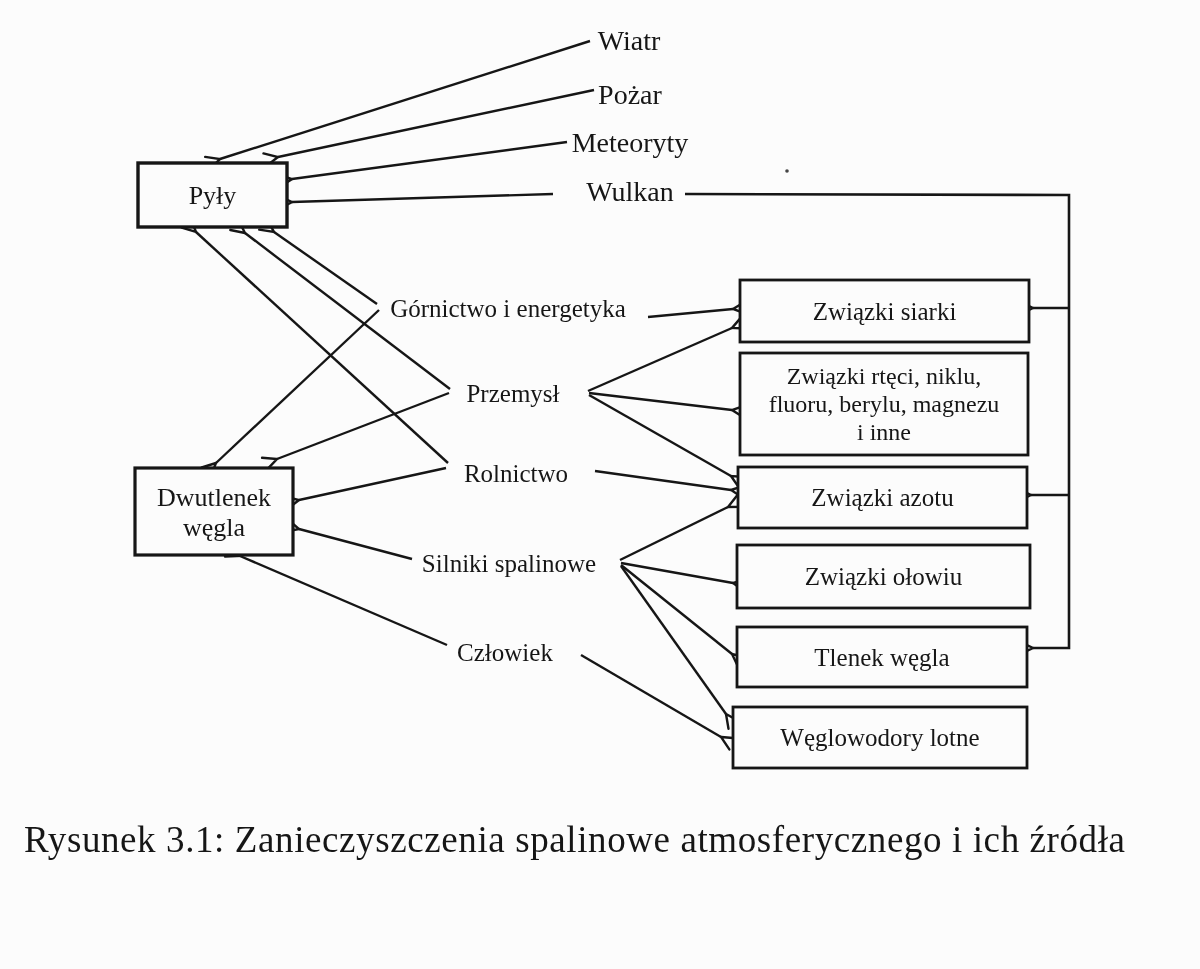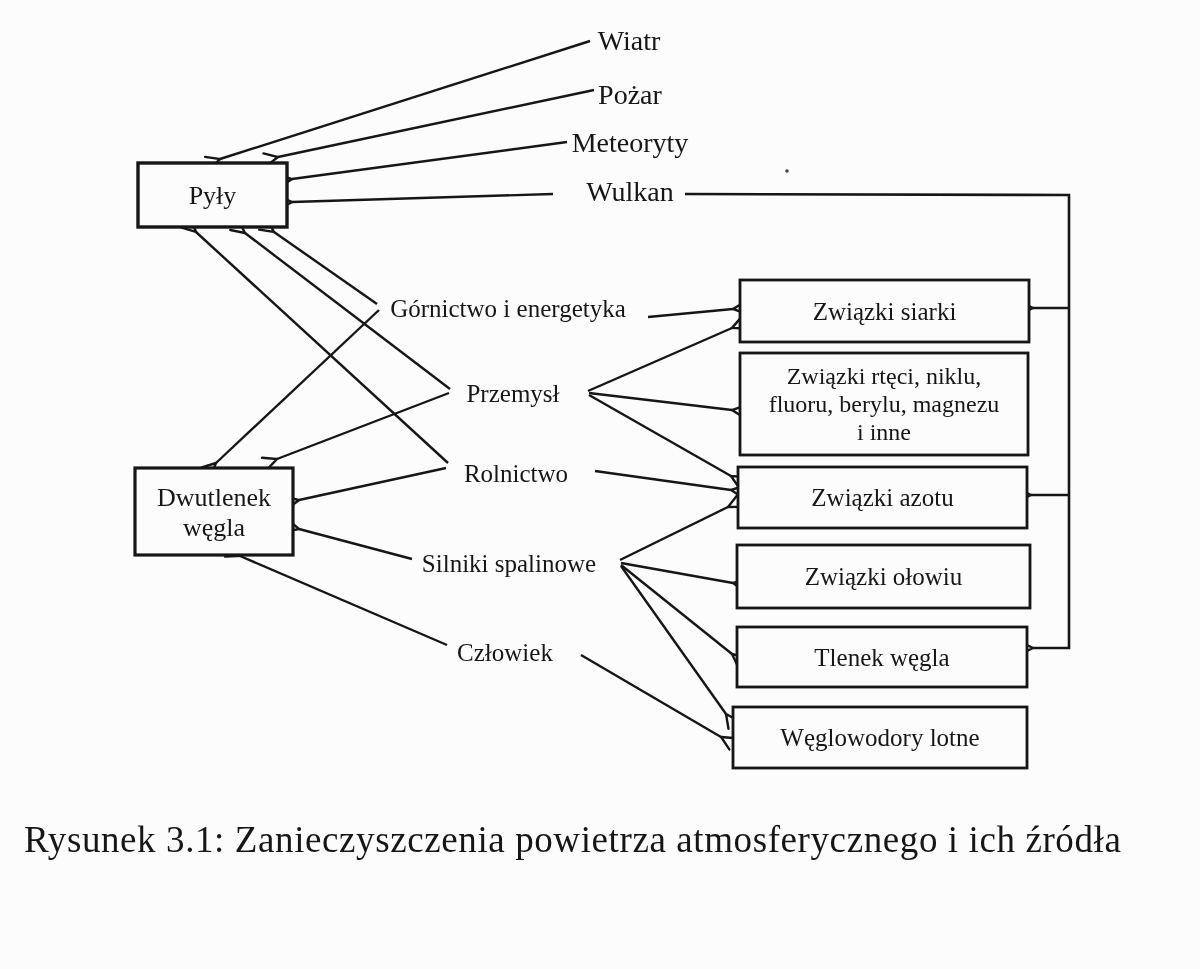--- a/index.html
+++ b/index.html
@@ -96,13 +96,13 @@
       <text x="516" y="482" text-anchor="middle" font-size="25">Rolnictwo</text>
       <text x="509" y="572" text-anchor="middle" font-size="25">Silniki spalinowe</text>
       <text x="505" y="661" text-anchor="middle" font-size="25">Człowiek</text>
     </g>
   <g id="layer-specks">
       <circle cx="787" cy="171" r="1.8" fill="#161616" opacity="0.8"></circle>
       <circle cx="1078" cy="907" r="1.8" fill="#161616" opacity="0.8"></circle>
     </g>
 </svg>
 
-<div class="caption">Rysunek 3.1: Zanieczyszczenia powietrza atmosferycznego i ich źródła</div>
+<div class="caption">Rysunek 3.1: Zanieczyszczenia spalinowe atmosferycznego i ich źródła</div>
 
 </body></html>

